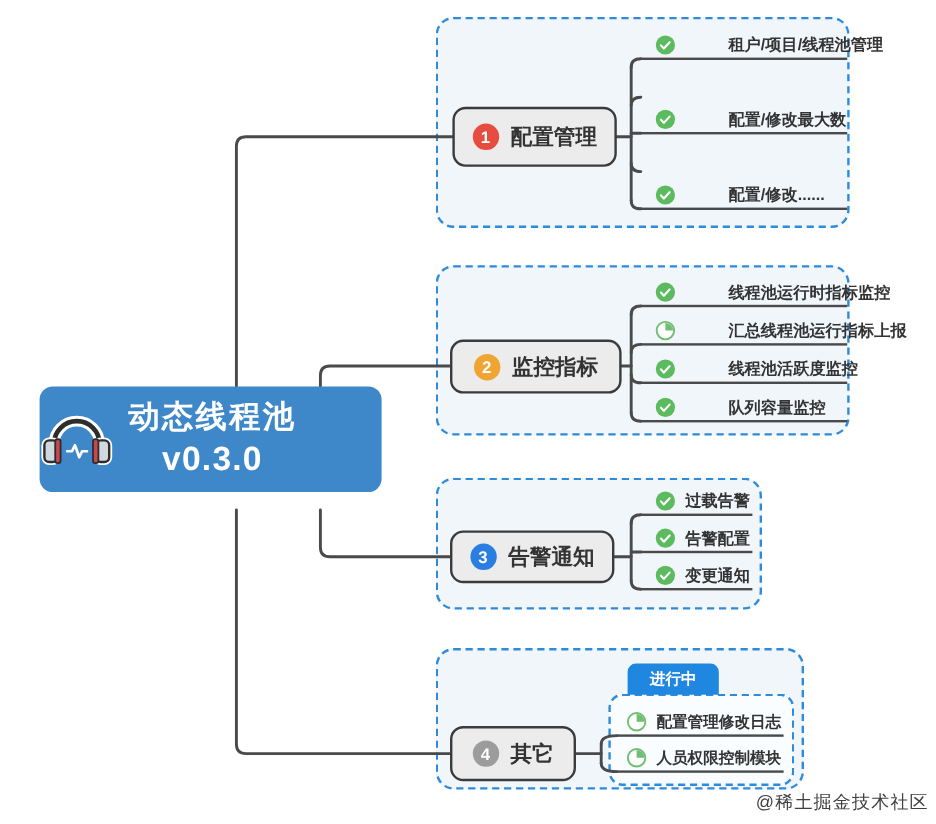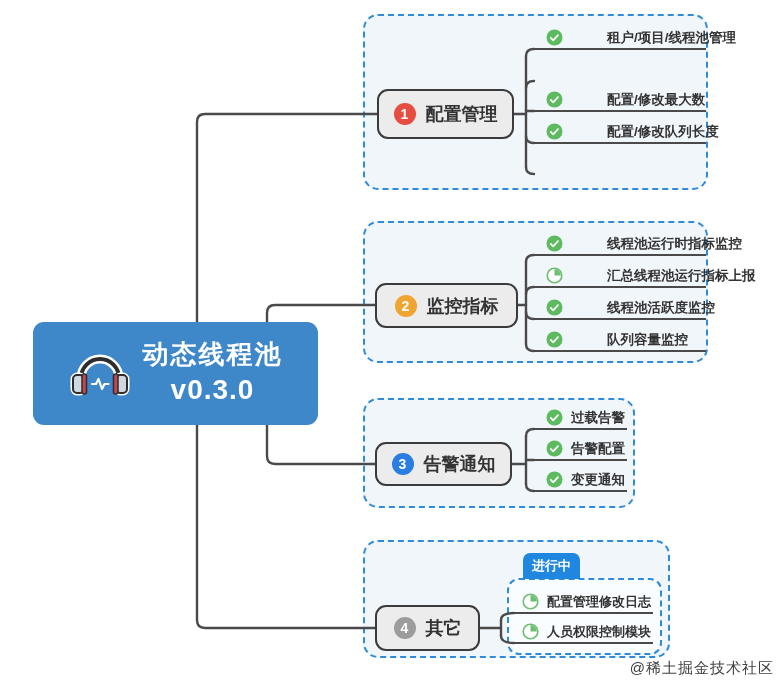--- a/index.html
+++ b/index.html
@@ -13,23 +13,23 @@
     border:2px dashed #2e8bd9;border-radius:15px;background:#f1f6fb;
   }
   .igroup{
     position:absolute;box-sizing:border-box;z-index:0;
     border:2px dashed #2e8bd9;border-radius:12px;background:rgba(252,254,255,.85);
   }
   
   #wires{position:absolute;left:0;top:0;z-index:1;pointer-events:none;}
   
   .root{
-    position:absolute;left:33px;top:322px;width:285px;height:103px;box-sizing:border-box;
+    position:absolute;left:33px;top:322px;width:285px;height:88px;box-sizing:border-box;
     background:#3e87c9;border-radius:11px;z-index:2;
-    display:flex;align-items:center;justify-content:center;gap:12px;
+    display:flex;align-items:center;gap:12px;
     color:#fff;
   }
   .root-text{display:flex;flex-direction:column;align-items:center;line-height:1.3;}
   .root-title{font-size:26px;font-weight:bold;letter-spacing:2px;}
   .root-version{font-size:28px;font-weight:bold;letter-spacing:1px;}
   
   .bnode{
     position:absolute;box-sizing:border-box;z-index:2;
     background:#ececec;border:2.5px solid #3b3b3b;border-radius:11px;
     display:flex;align-items:center;justify-content:center;gap:10px;
@@ -48,21 +48,21 @@
     border-bottom:2px solid #4a4a4a;
   }
   .g1,.g2{left:534px;width:172px;gap:36px;}
   .g3{left:534px;width:93px;}
   .g4{left:514px;width:139px;padding-left:8px;}
   .ticon{width:17px;height:17px;flex:0 0 17px;margin-right:8px;display:flex;}
   .clabel{font-size:13.5px;font-weight:600;color:#333;white-space:nowrap;}
   .g4 .clabel{font-size:13px;}
   
   .tag{
-    position:absolute;left:523px;top:553px;width:57px;height:26px;z-index:3;
+    position:absolute;left:523px;top:553px;width:76px;height:26px;z-index:3;
     background:#2087e0;border-radius:7px 7px 0 0;
     display:flex;align-items:center;justify-content:center;
     color:#fff;font-size:13px;font-weight:bold;
   }
   .watermark{
     position:absolute;right:6px;top:659px;z-index:2;
     color:#404040;font-size:15px;letter-spacing:1px;
   }
 </style>
 </head>
@@ -160,28 +160,28 @@
   </div>
   <div class="child g1" style="top:89px">
     <span class="ticon">
         <svg width="17" height="17" viewBox="0 0 17 17">
           <circle cx="8.5" cy="8.5" r="8" fill="#5cba5f"></circle>
           <path d="M4.8 8.8l2.4 2.6 4.8-5.2" fill="none" stroke="#fff" stroke-width="1.8" stroke-linecap="round" stroke-linejoin="round"></path>
         </svg>
       </span>
     <span class="clabel">配置/修改最大数</span>
   </div>
-  <div class="child g1" style="top:121px">
-    <span class="ticon">
-        <svg width="17" height="17" viewBox="0 0 17 17">
-          <circle cx="8.5" cy="8.5" r="8" fill="#5cba5f"></circle>
-          <path d="M4.8 8.8l2.4 2.6 4.8-5.2" fill="none" stroke="#fff" stroke-width="1.8" stroke-linecap="round" stroke-linejoin="round"></path>
-        </svg>
-      </span>
-    <span class="clabel">配置/修改队列长度</span>
+  <div class="child g1" style="top:152px">
+    <span class="ticon">
+        <svg width="17" height="17" viewBox="0 0 17 17">
+          <circle cx="8.5" cy="8.5" r="8" fill="#5cba5f"></circle>
+          <path d="M4.8 8.8l2.4 2.6 4.8-5.2" fill="none" stroke="#fff" stroke-width="1.8" stroke-linecap="round" stroke-linejoin="round"></path>
+        </svg>
+      </span>
+    <span class="clabel">配置/修改......</span>
   </div>
 
   <div class="child g2" style="top:233px">
     <span class="ticon">
         <svg width="17" height="17" viewBox="0 0 17 17">
           <circle cx="8.5" cy="8.5" r="8" fill="#5cba5f"></circle>
           <path d="M4.8 8.8l2.4 2.6 4.8-5.2" fill="none" stroke="#fff" stroke-width="1.8" stroke-linecap="round" stroke-linejoin="round"></path>
         </svg>
       </span>
     <span class="clabel">线程池运行时指标监控</span>

